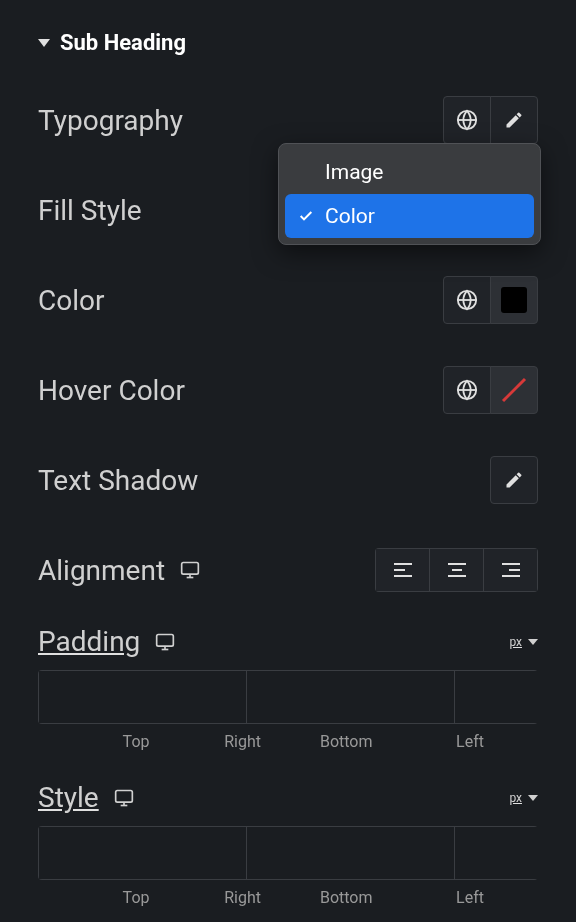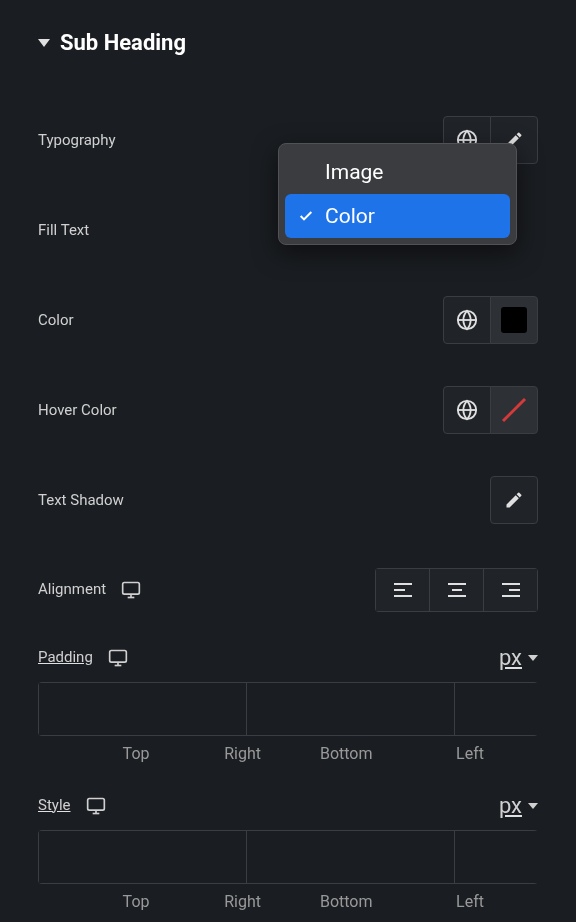--- a/index.html
+++ b/index.html
@@ -14,21 +14,21 @@
       font-family: -apple-system, BlinkMacSystemFont, "Segoe UI", Roboto, sans-serif;
       color: #e0e0e0;
       padding: 30px 38px;
       overflow: hidden;
       position: relative;
     }
     .section-header {
       display: flex;
       align-items: center;
       gap: 10px;
-      margin-bottom: 60px;
+      margin-bottom: 40px;
     }
     .caret {
       width: 0;
       height: 0;
       border-left: 6px solid transparent;
       border-right: 6px solid transparent;
       border-top: 8px solid #e0e0e0;
     }
     .section-title {
       font-size: 22px;
@@ -36,27 +36,27 @@
       color: #ffffff;
     }
     .row {
       display: flex;
       align-items: center;
       justify-content: space-between;
       margin-bottom: 40px;
       min-height: 50px;
     }
     .row-label {
-      font-size: 15px;
+      font-size: 28px;
       color: #d0d0d0;
       font-weight: 400;
     }
     .row-label-group {
       display: flex;
-      align-items: flex-start;
+      align-items: center;
       gap: 14px;
     }
     .controls {
       display: flex;
       gap: 0;
     }
     .icon-btn {
       width: 48px;
       height: 48px;
       border: 1px solid #3a3d42;
@@ -136,21 +136,21 @@
       display: flex;
       align-items: center;
       justify-content: space-between;
       margin-bottom: 12px;
       text-decoration: underline;
     }
     .unit-select {
       display: flex;
       align-items: center;
       gap: 6px;
-      font-size: 22px;
+      font-size: 12px;
       color: #d0d0d0;
       cursor: pointer;
     }
     .unit-caret {
       width: 0;
       height: 0;
       border-left: 5px solid transparent;
       border-right: 5px solid transparent;
       border-top: 6px solid #d0d0d0;
     }
@@ -184,21 +184,21 @@
     }
     .spacing-label-spacer {
       width: 54px;
       flex-shrink: 0;
     }
     
     .dropdown {
       position: absolute;
       top: 143px;
       left: 278px;
-      width: 239px;
+      width: 263px;
       background: #3a3c3f;
       border: 1px solid #505256;
       border-radius: 8px;
       box-shadow: 0 8px 24px rgba(0,0,0,0.5);
       padding: 6px;
       z-index: 100;
     }
     .dropdown-item {
       display: flex;
       align-items: center;
@@ -242,21 +242,21 @@
     </div>
     <div class="icon-btn">
       <svg width="20" height="20" viewBox="0 0 24 24" fill="#e0e0e0">
         <path d="M3 17.25V21h3.75L17.81 9.94l-3.75-3.75L3 17.25zM20.71 7.04a1 1 0 0 0 0-1.41l-2.34-2.34a1 1 0 0 0-1.41 0l-1.83 1.83 3.75 3.75 1.83-1.83z"></path>
       </svg>
     </div>
   </div>
 </div>
 
 <div class="row">
-  <div class="row-label">Fill Text</div>
+  <div class="row-label">Fill Style</div>
   <div class="controls" style="visibility:hidden">
     <div class="icon-btn" style="width:260px"></div>
   </div>
 </div>
 
 <div class="row">
   <div class="row-label">Color</div>
   <div class="controls icon-group">
     <div class="icon-btn">
       <svg width="22" height="22" viewBox="0 0 24 24" fill="none" stroke="#e0e0e0" stroke-width="2">

